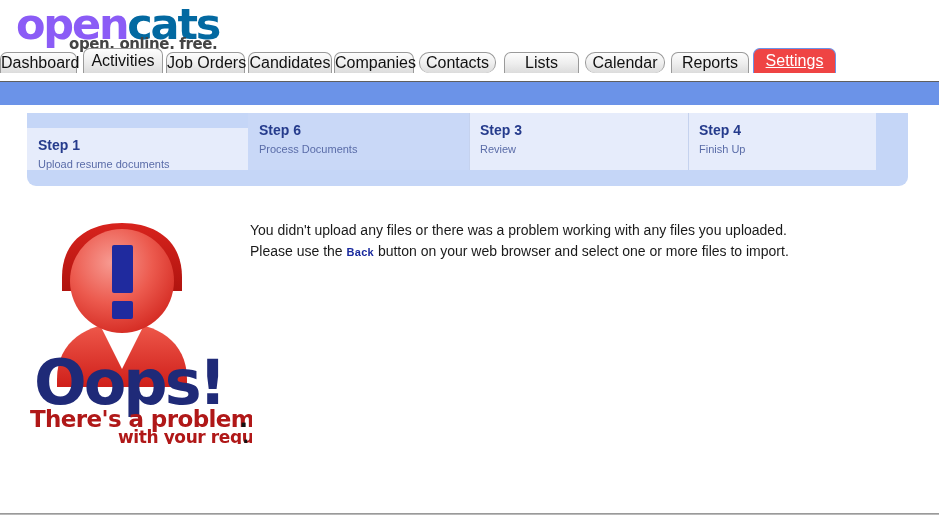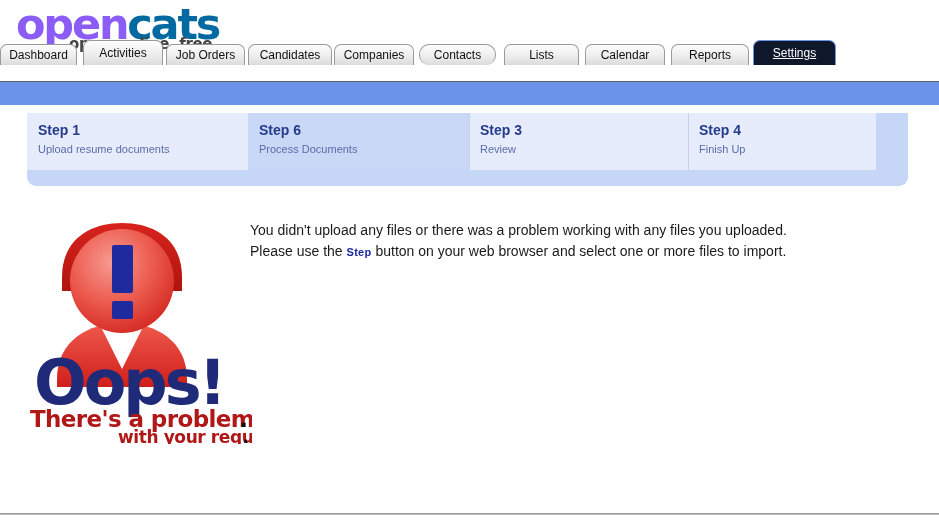--- a/index.html
+++ b/index.html
@@ -45,40 +45,40 @@
   }
 
   
   #tabbar {
     position: absolute;
     left: 0; top: 56px;
     width: 939px; height: 25px;
   }
   .tab {
     position: absolute;
-    bottom: 16px;
+    bottom: 8px;
     height: 21px;
     box-sizing: border-box;
     border: 1px solid #9a9a9a;
     border-bottom: none;
     border-radius: 7px 7px 0 0;
     background: linear-gradient(to bottom, #fdfdfd 0%, #ededed 55%, #dcdcdc 100%);
-    font-size: 12px;
+    font-size: 16px;
     color: #111111;
     text-align: center;
     line-height: 20px;
     white-space: nowrap;
     cursor: pointer;
   }
   .tab.raised {
     height: 25px;
     line-height: 24px;
   }
   .tab.active {
-    background: #0f172a;
+    background: #ef4444;
     border-color: #6b93e8;
     color: #ffffff;
     height: 25px;
     line-height: 24px;
     z-index: 4;
     text-align: center;
   }
   .tab.active .tab-label { text-decoration: underline; }
 
   
@@ -195,37 +195,37 @@
   </div>
   <div class="tab" style="left:334px;width:80px;">
     <span class="tab-label">Companies</span>
   </div>
   <div class="tab" style="left:419px;width:77px;border-radius:10px;">
     <span class="tab-label">Contacts</span>
   </div>
   <div class="tab" style="left:504px;width:75px;">
     <span class="tab-label">Lists</span>
   </div>
-  <div class="tab" style="left:585px;width:80px;">
+  <div class="tab" style="left:585px;width:80px;border-radius:10px;">
     <span class="tab-label">Calendar</span>
   </div>
   <div class="tab" style="left:671px;width:78px;">
     <span class="tab-label">Reports</span>
   </div>
   <div class="tab active" style="left:753px;width:83px;">
     <span class="tab-label">Settings</span>
   </div>
 </div>
 
 <div id="bluebar"></div>
 
 <div id="wizard">
   <div id="steps">
 
-    <div class="step" style="width:221px;">
+    <div class="step" style="width:221px;margin-top:15px;">
       <div class="step-title">Step 1</div>
       <div class="step-sub">Upload resume documents</div>
     </div>
 
     <div class="step active" style="width:221px;">
       <div class="step-title">Step 6</div>
       <div class="step-sub">Process Documents</div>
     </div>
 
     <div class="step" style="width:219px;">
@@ -279,18 +279,18 @@
       <text x="8" y="208" font-family="DejaVu Sans, sans-serif" font-weight="bold" font-size="23" letter-spacing="-0.6" fill="#b01818">There's  a problem</text>
       <text x="226" y="208" text-anchor="end" font-family="DejaVu Sans, sans-serif" font-weight="bold" font-size="23" fill="#111111">.</text>
 
       <text x="96" y="224" font-family="DejaVu Sans, sans-serif" font-weight="bold" font-size="17" letter-spacing="-0.4" fill="#b01818">with your request</text>
       <text x="227" y="224" text-anchor="end" font-family="DejaVu Sans, sans-serif" font-weight="bold" font-size="17" fill="#111111">.</text>
     </svg>
   </div>
 
   <div id="message">
     <span>You didn't upload any files or there was a problem working with any files you uploaded.</span><br>
-    <span>Please use the </span><span class="backword">Step</span><span> button on your web browser and select one or more files to import.</span>
+    <span>Please use the </span><span class="backword">Back</span><span> button on your web browser and select one or more files to import.</span>
   </div>
 
 </div>
 
 <div id="bottomrule"></div>
 
 </body></html>

